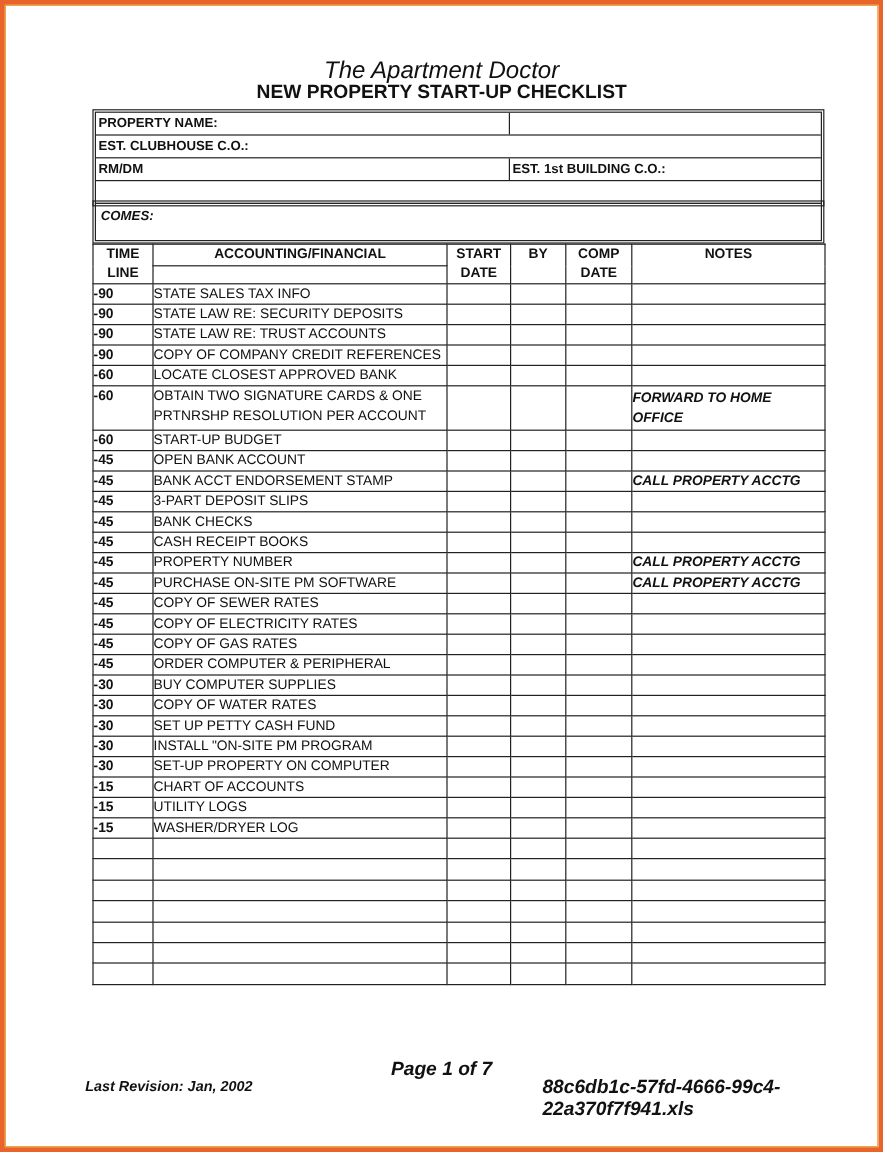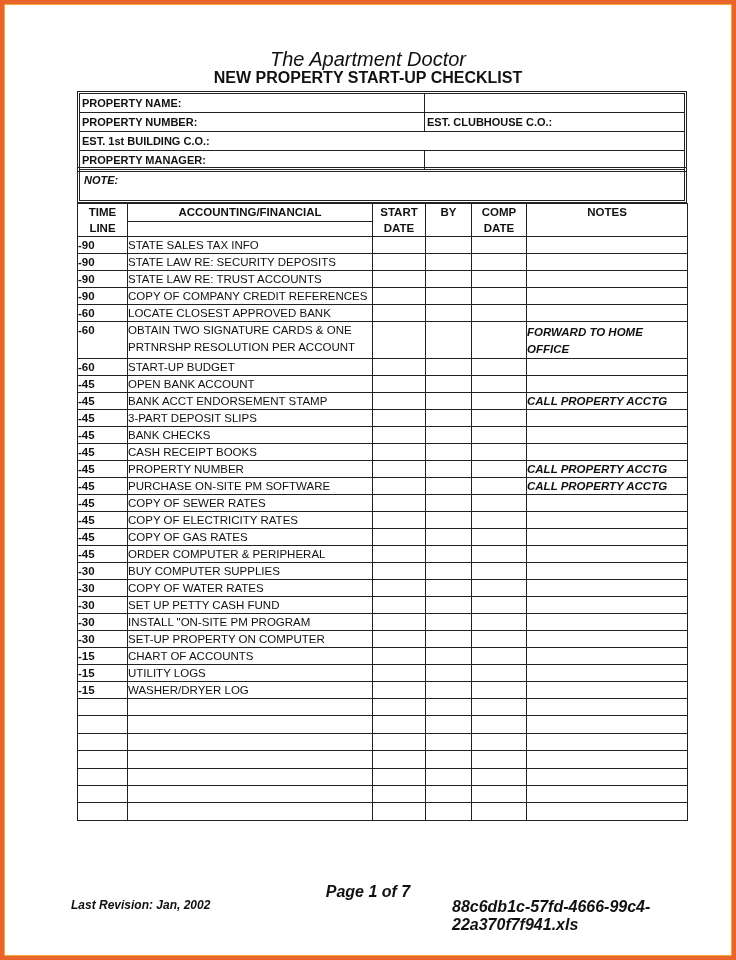--- a/index.html
+++ b/index.html
@@ -88,36 +88,35 @@
 
 <div class="title-sub">The Apartment Doctor</div>
 <div class="title-main">NEW PROPERTY START-UP CHECKLIST</div>
 
 <div class="info-box">
   <div class="info-inner">
     <div class="info-row">
       <div class="info-cell info-left">PROPERTY NAME:</div>
     </div>
     <div class="info-row">
-      <div class="info-cell info-left">PROPERTY NUMBER:</div>
       <div class="info-cell info-right">EST. CLUBHOUSE C.O.:</div>
     </div>
     <div class="info-row">
+      <div class="info-cell info-left">RM/DM</div>
       <div class="info-cell info-right">EST. 1st BUILDING C.O.:</div>
     </div>
     <div class="info-row">
-      <div class="info-cell info-left">PROPERTY MANAGER:</div>
       <div class="info-cell info-right"></div>
     </div>
   </div>
 </div>
 
 <div class="note-box">
   <div class="note-inner">
-    <div class="note-label">NOTE:</div>
+    <div class="note-label">COMES:</div>
   </div>
 </div>
 
 <table class="check">
   <colgroup>
     <col style="width:50px">
     <col style="width:245px">
     <col style="width:53px">
     <col style="width:46px">
     <col style="width:55px">

